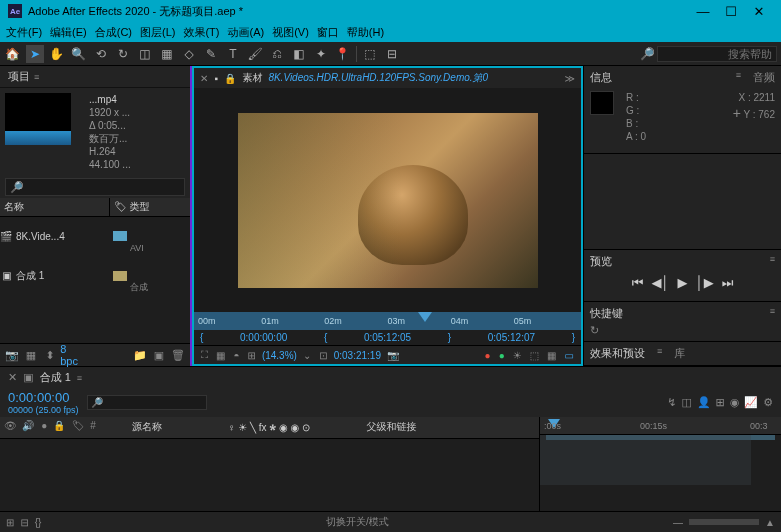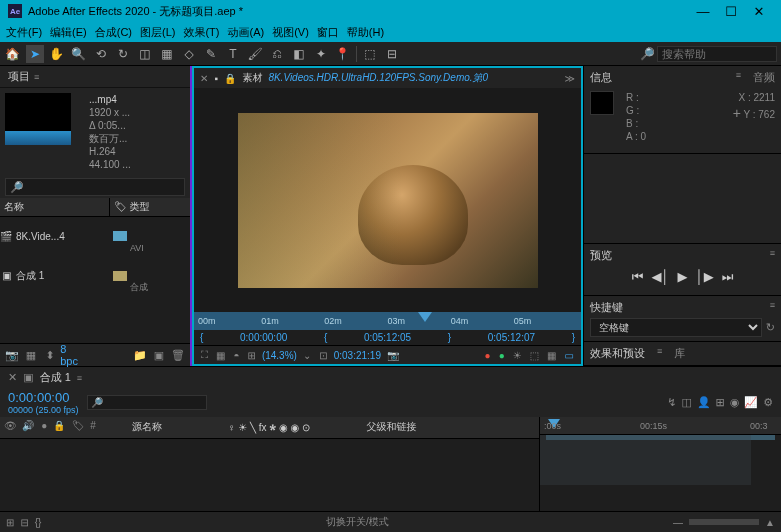--- a/index.html
+++ b/index.html
@@ -8,21 +8,21 @@
 .titlebar .ae-icon { width: 14px; height: 14px; background: #1a1a3a; color: #9a9aff; display: flex; align-items: center; justify-content: center; font-size: 8px; font-weight: bold; margin-right: 6px; }
 .titlebar .title { flex: 1; }
 .titlebar .win-btn { width: 28px; text-align: center; font-size: 13px; cursor: pointer; }
 .menubar { background: #00a8c7; height: 20px; display: flex; align-items: center; padding: 0 6px; font-size: 11px; color: #000; }
 .menubar .mi { margin-right: 8px; cursor: pointer; }
 .toolbar { background: #232323; height: 24px; border-bottom: 1px solid #000; display: flex; align-items: center; padding: 0 4px; gap: 4px; }
 .toolbar .tbtn { width: 18px; height: 18px; display: flex; align-items: center; justify-content: center; cursor: pointer; color: #aaa; font-size: 12px; }
 .toolbar .tbtn.active { background: #444; color: #3fa9f5; }
 .toolbar .sep { width: 1px; height: 16px; background: #444; }
 .toolbar .search-wrap { margin-left: auto; display: flex; align-items: center; }
-.toolbar input { background: #1a1a1a; border: 1px solid #333; color: #888; padding: 1px 4px; font-size: 11px; width: 120px; }
+.toolbar input { background: #1a1a1a; border: 1px solid #333; color: #888; padding: 1px 4px; font-size: 11px; width: 120px; text-align: right; }
 .main { display: flex; height: 300px; }
 .project-panel { width: 192px; background: #232323; border-right: 2px solid #6d28d9; display: flex; flex-direction: column; }
 .panel-tab { background: #232323; padding: 3px 8px; color: #ccc; font-size: 11px; display: flex; align-items: center; gap: 4px; border-bottom: 1px solid #111; }
 .panel-tab .menu-lines { color: #888; font-size: 9px; }
 .project-top { display: flex; padding: 5px; gap: 18px; }
 .thumb { width: 66px; height: 52px; background: #000; position: relative; }
 .thumb .waveform { position: absolute; bottom: 0; left: 0; right: 0; height: 14px; background: linear-gradient(to bottom, #2a8fc9 0%, #1a5a8a 100%); }
 .meta { font-size: 10px; color: #999; line-height: 1.3; }
 .meta .fn { color: #ccc; }
 .project-search { padding: 2px 5px; }
@@ -290,21 +290,20 @@
         <span class="pb">│▶</span>
         <span class="pb">⏭</span>
       </div>
     </div>
     <div class="right-section">
       <div class="section-tabs">
         <span class="tab active">快捷键</span>
         <span class="lines">≡</span>
       </div>
       <div class="hotkey-row">
-        <select><option>空格键</option></select>
         <span class="loop">↻</span>
       </div>
     </div>
     <div class="right-section">
       <div class="fx-row">
         <span class="t">效果和预设</span>
         <span style="color:#888;font-size:9px">≡</span>
         <span class="t2">库</span>
       </div>
     </div>

